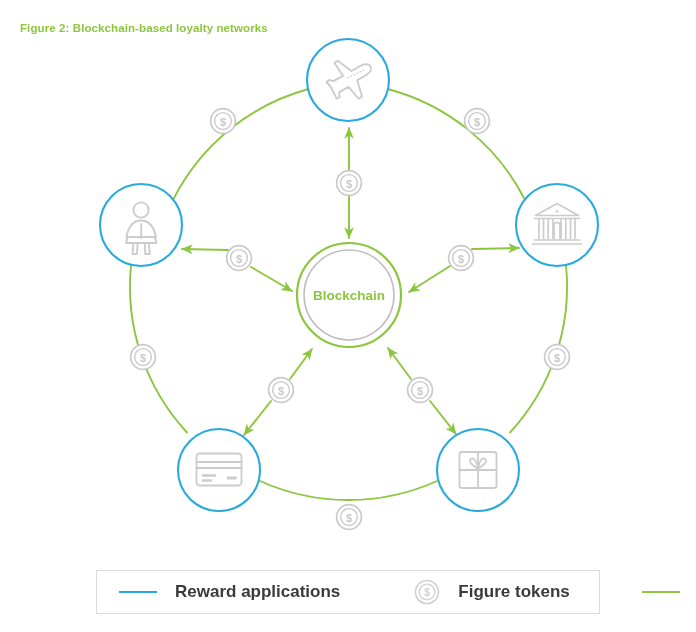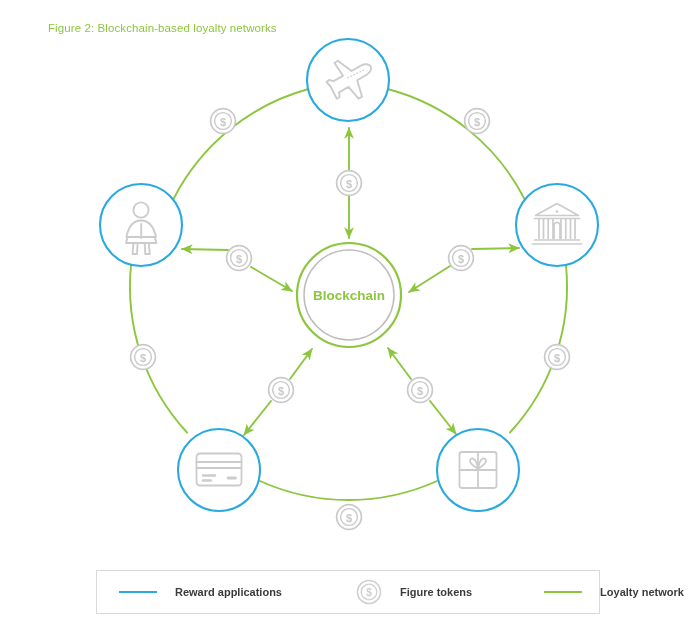--- a/index.html
+++ b/index.html
@@ -15,24 +15,24 @@
     overflow: hidden;
   }
   #figure-root {
     position: absolute;
     left: 0; top: 0;
     width: 696px;
     height: 632px;
   }
   .fig-title {
     position: absolute;
-    left: 48px;
+    left: 20px;
     top: 22px;
     font-size: 11.5px;
-    font-weight: normal;
+    font-weight: bold;
     color: #8CC63E;
     letter-spacing: 0.1px;
     white-space: nowrap;
   }
   #diagram-svg {
     position: absolute;
     left: 0;
     top: 0;
     width: 696px;
     height: 632px;
@@ -60,21 +60,21 @@
   .legend-swatch-line {
     width: 38px;
     height: 0;
     border-top-width: 2.6px;
     border-top-style: solid;
   }
   .legend-swatch-line.blue  { border-top-color: #29A9E0; }
   .legend-swatch-line.green { border-top-color: #8CC63E; }
   .legend-label {
     margin-left: 18px;
-    font-size: 11px;
+    font-size: 17px;
     font-weight: bold;
     color: #3b3b3b;
     white-space: nowrap;
   }
   .legend-token-icon {
     width: 26px;
     height: 26px;
     display: block;
   }
 </style>

